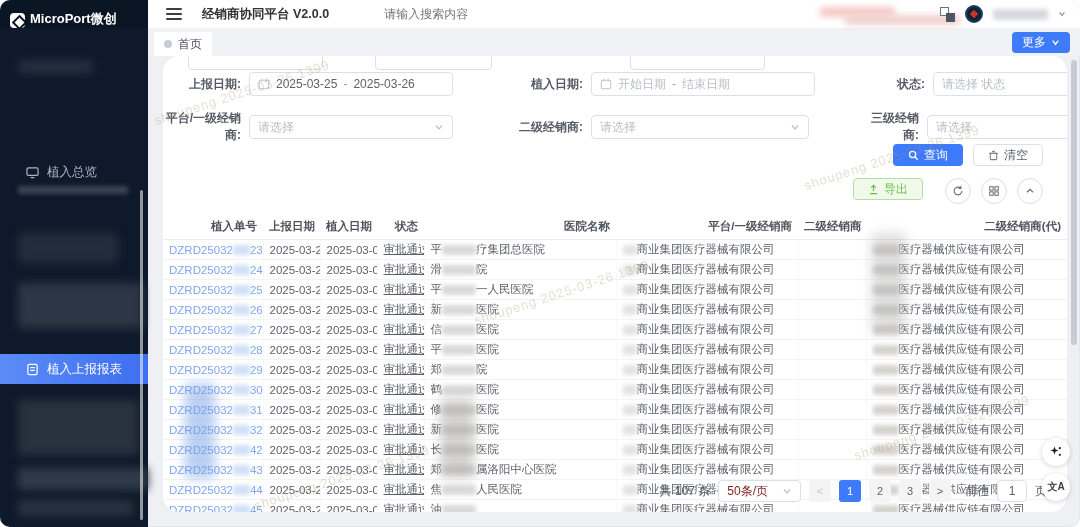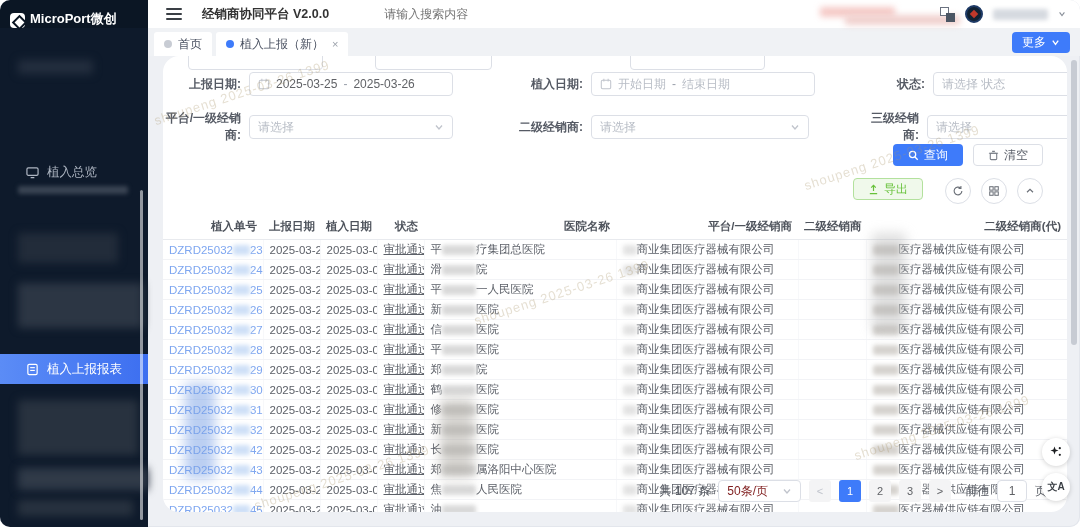--- a/index.html
+++ b/index.html
@@ -151,25 +151,20 @@
       <svg class="chev" viewBox="0 0 10 10">
           <polyline points="2,3 5,7 8,3" fill="none" stroke="#8a909a" stroke-width="1.4"></polyline>
         </svg>
     </div>
   </div>
 
   <div class="tabbar">
     <div class="tab">
       <span class="dot"></span>
       <span>首页</span>
-    </div>
-    <div class="tab active">
-      <span class="dot"></span>
-      <span>植入上报（新）</span>
-      <span class="close">×</span>
     </div>
     <button class="more-btn">
       <span>更多</span>
       <svg width="9" height="9" viewBox="0 0 10 10">
           <polyline points="2,3 5,7 8,3" fill="none" stroke="#fff" stroke-width="1.5"></polyline>
         </svg>
     </button>
   </div>
 
   <div class="sidebar">

